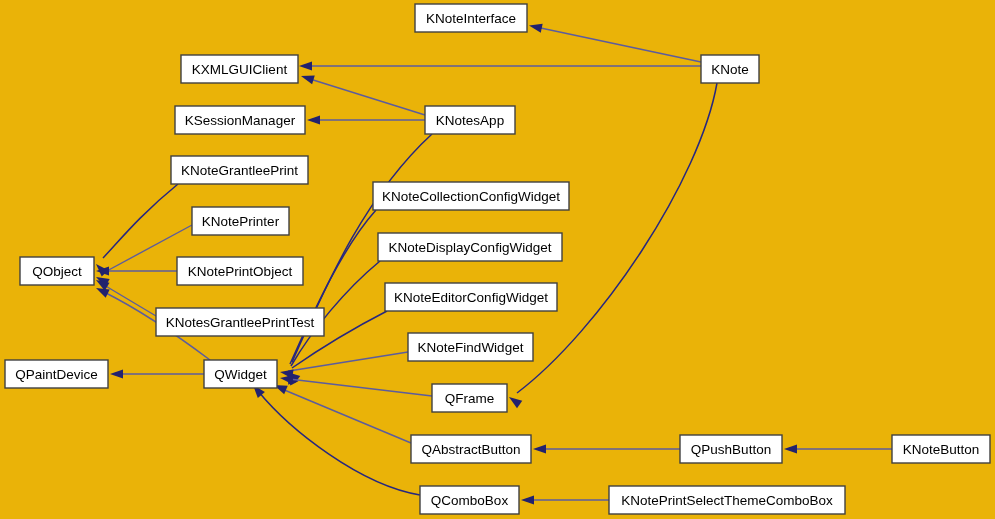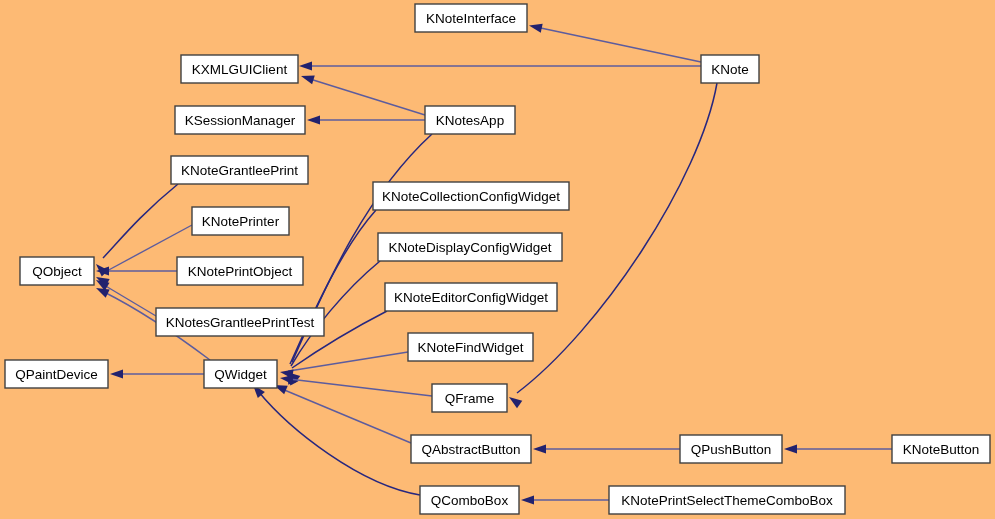--- a/index.html
+++ b/index.html
@@ -4,21 +4,21 @@
 <style>
   html, body {
     margin: 0;
     padding: 0;
     background: #ffffff;
   }
   #diagram-root {
     position: relative;
     width: 995px;
     height: 519px;
-    background: #fdba74;
+    background: #eab308;
     font-family: "Liberation Sans", sans-serif;
     overflow: hidden;
   }
   svg.graph-canvas {
     position: absolute;
     left: 0;
     top: 0;
     width: 995px;
     height: 519px;
     display: block;

